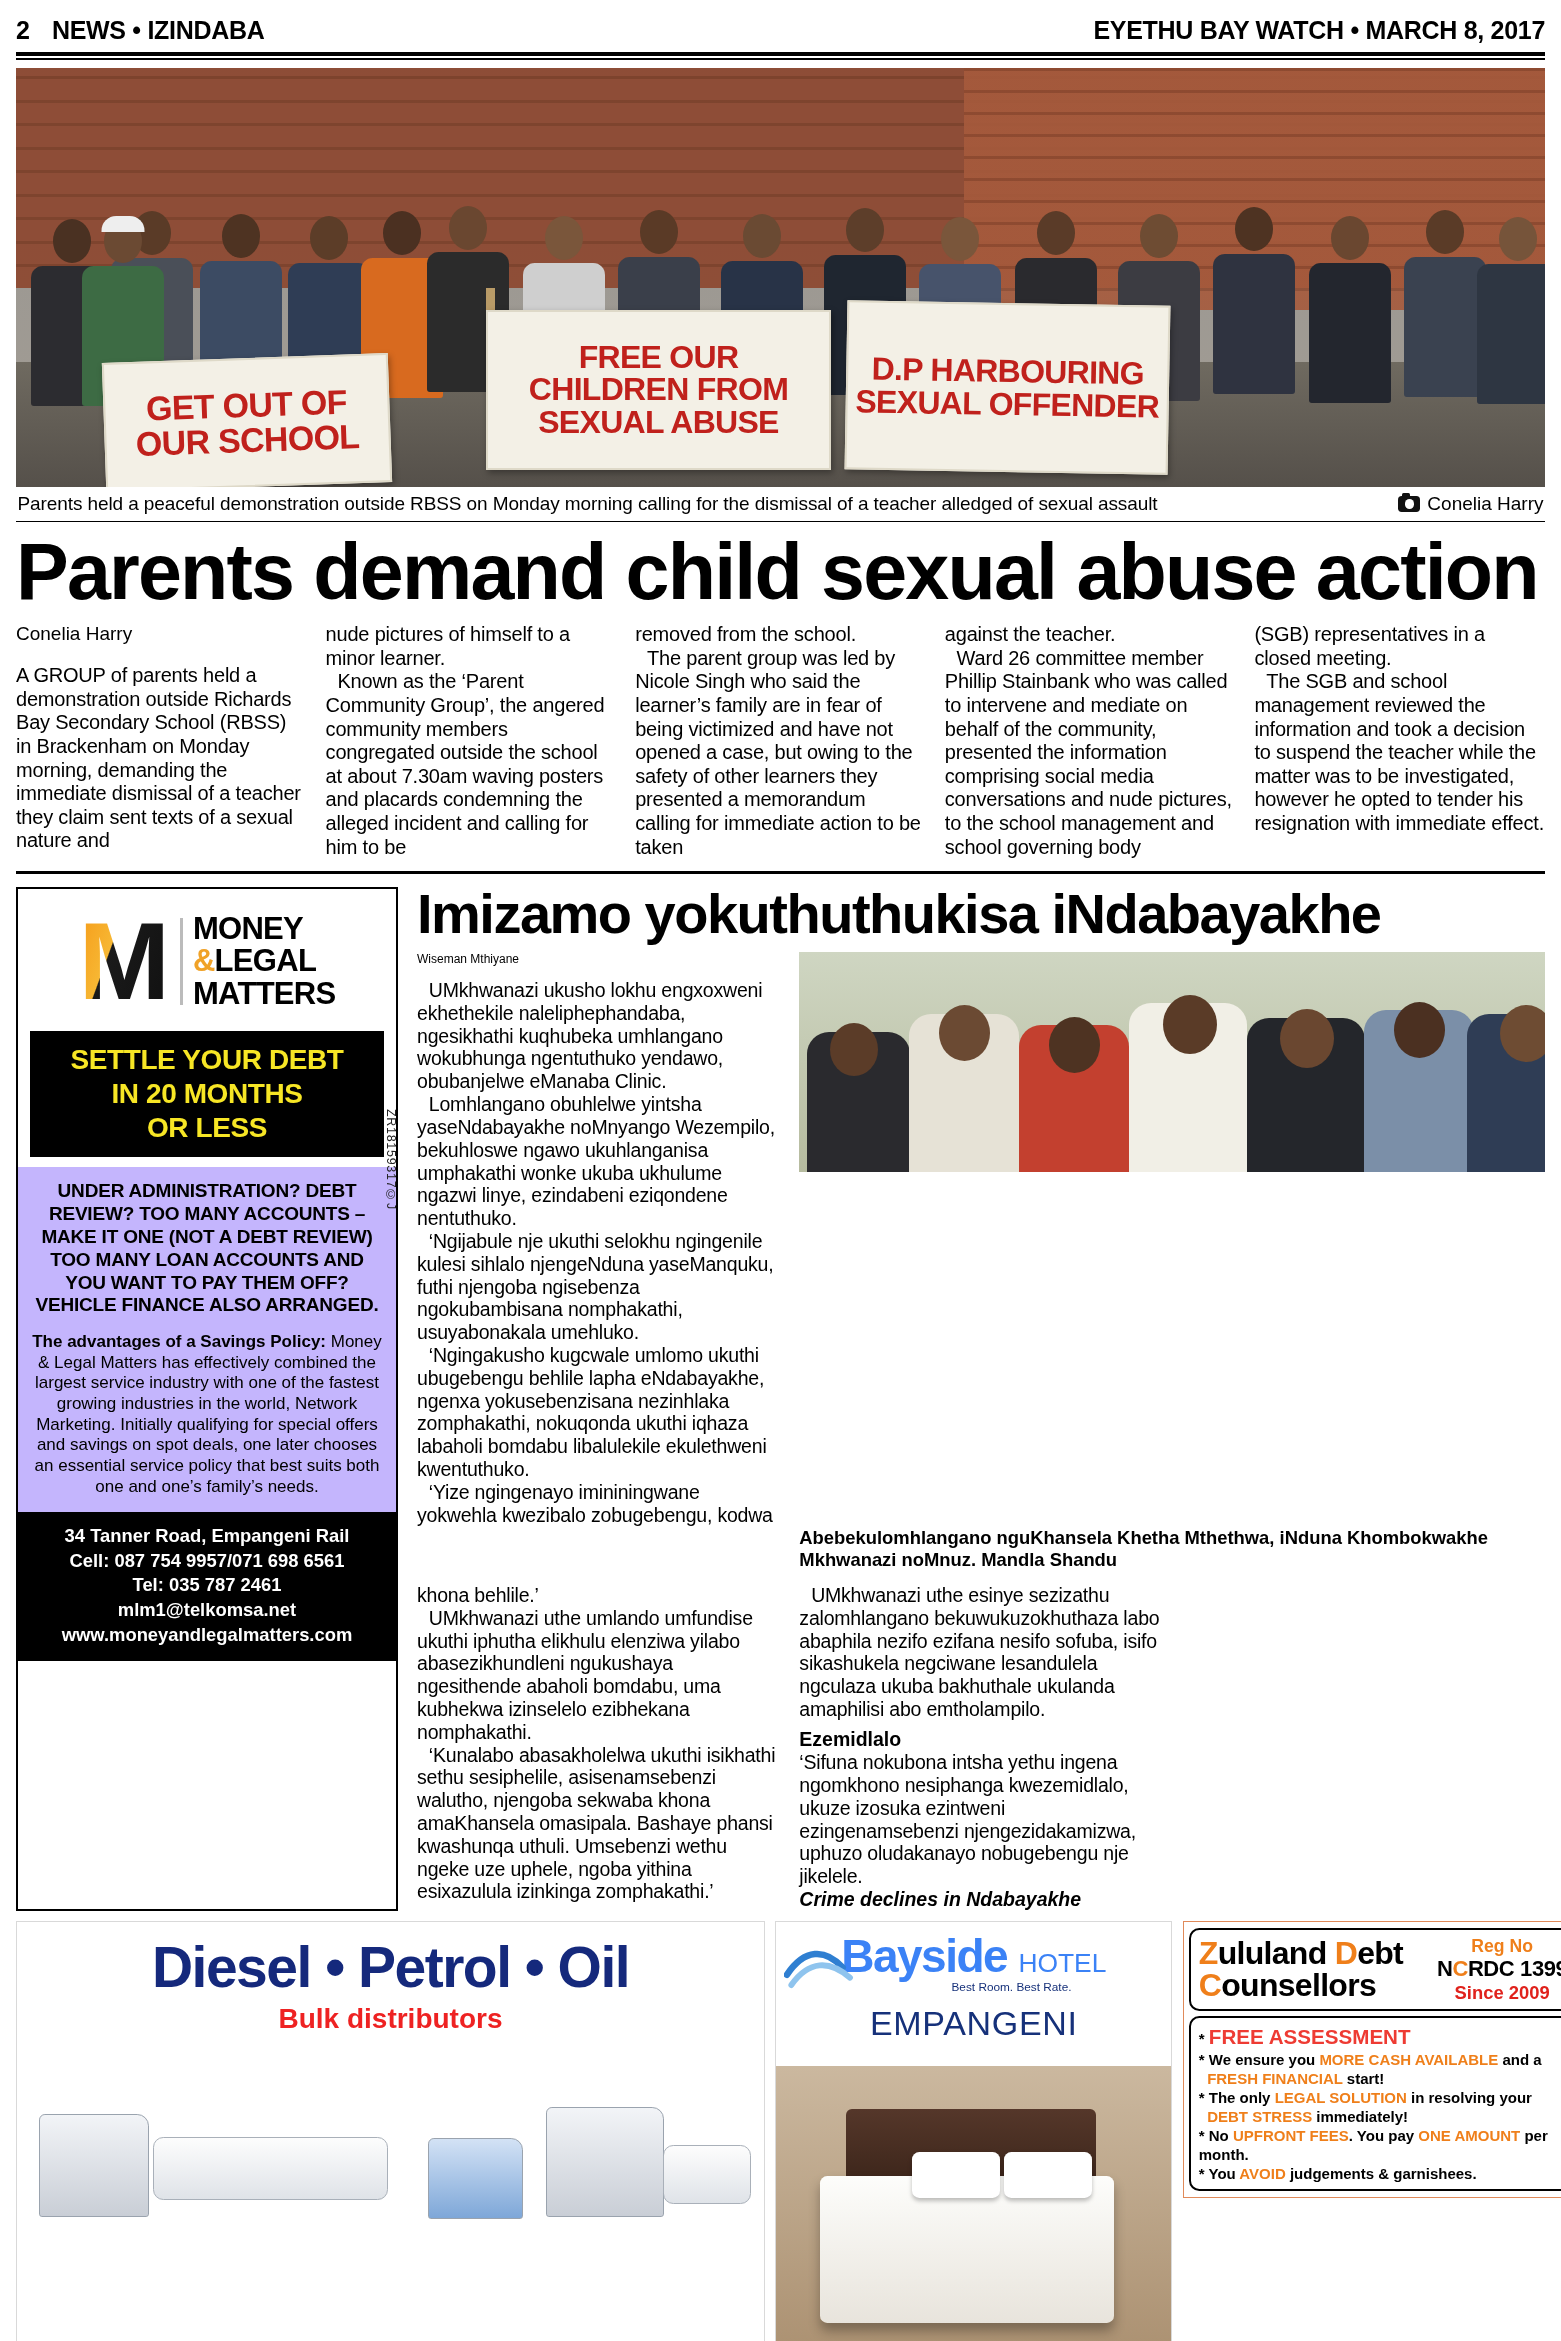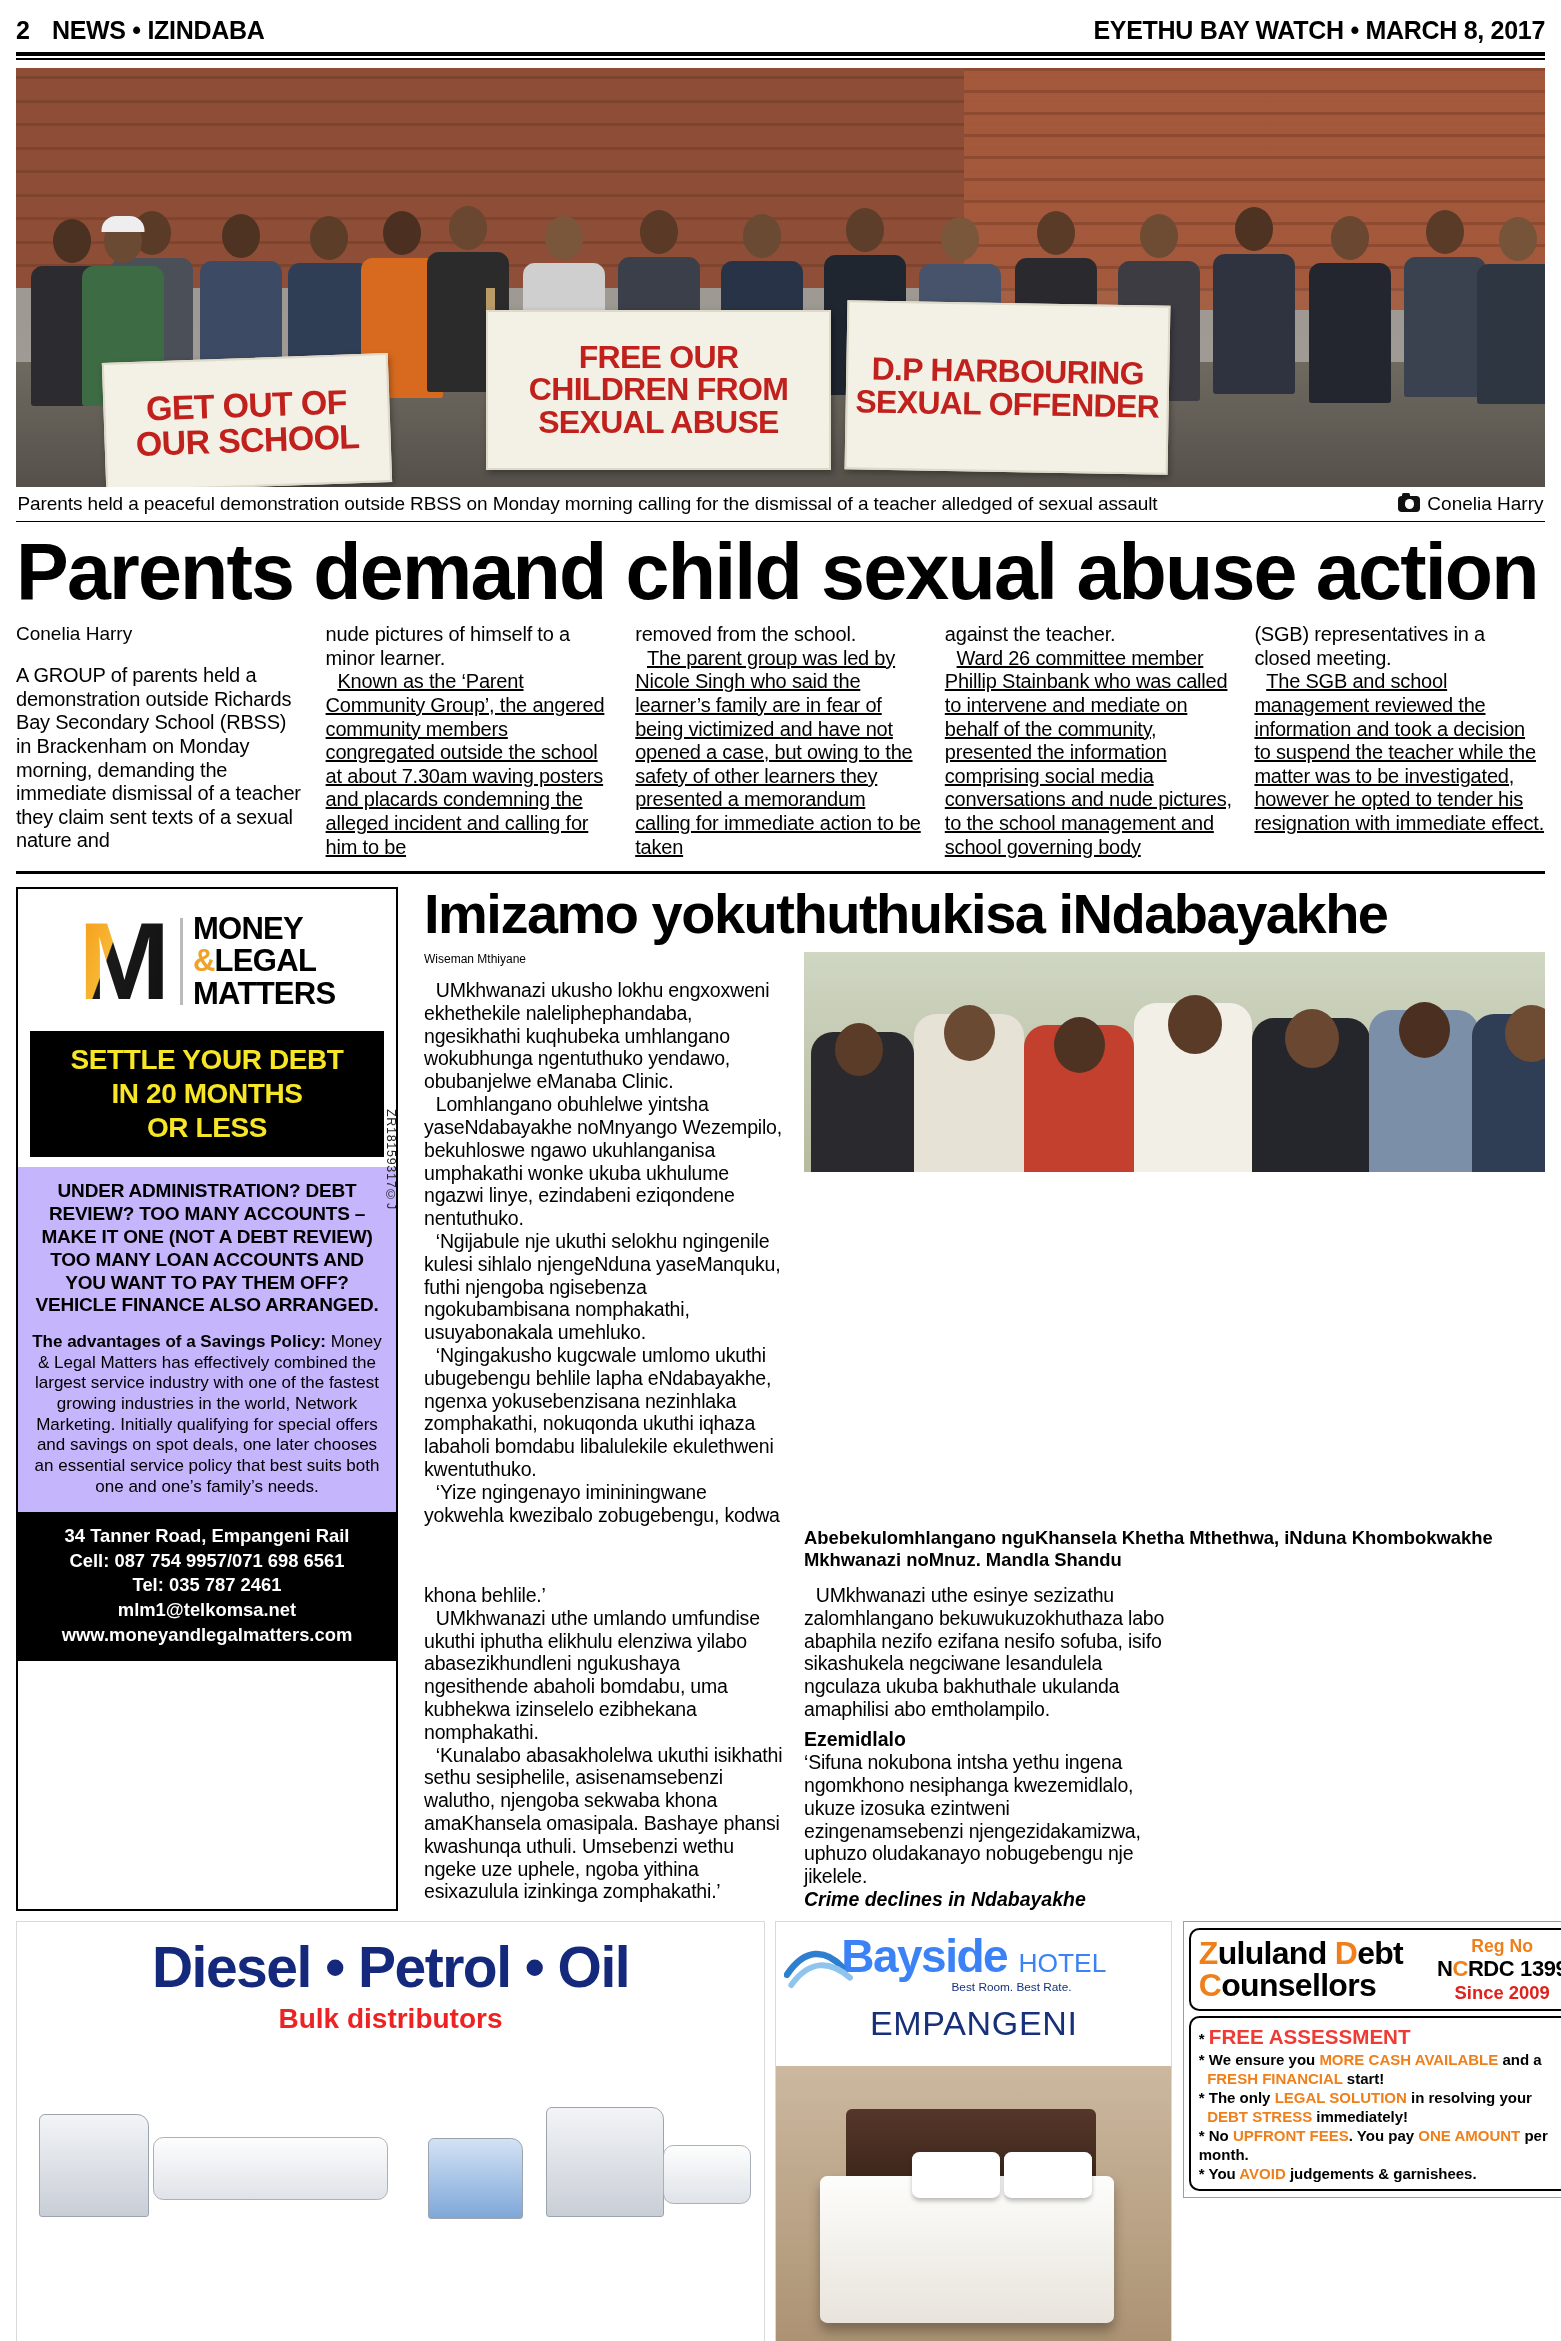--- a/index.html
+++ b/index.html
@@ -63,21 +63,21 @@
 
   
   .headline { font-size:79px; font-weight:bold; line-height:1.0;
     letter-spacing:-1.8px; padding:10.3px 0 11.8px 0; white-space:nowrap; }
 
   
   .art-cols { display:grid; grid-template-columns:repeat(5,1fr); gap:0 19px;
     padding-bottom:11.8px; }
   .byline { font-size:19px; margin-bottom:19px; }
   .col p { font-size:20px; line-height:1.18; letter-spacing:-0.2px; }
-  .col p.indent { text-indent:11.8px;text-decoration:underline; }
+  .col p.indent { text-indent:11.8px; }
   .divider-thick { height:2.9px; background:#000; }
 
   
   .mid { display:flex; gap:0; padding-top:7.3px; }
   .mlm-ad { width:382px; border:2.2px solid #000; margin:5.9px 0 0 0; flex:none;
     position:relative; background:#fff; }
   .mlm-inner { padding:10.3px 11.8px 0 11.8px; }
   .mlm-logo { display:flex; align-items:center; justify-content:center; gap:10.3px;
     padding:13.2px 0 20.6px 0; }
   .logoM { font-size:110px; font-weight:bold; line-height:.78;
@@ -93,21 +93,21 @@
   .mlm-yellow { background:#c4b5fd; padding:13.2px 11.8px 14.7px 11.8px; }
   .mlm-yhead { text-align:center; font-weight:bold; font-size:19px; line-height:1.2;
     letter-spacing:-0.2px; margin-bottom:14.7px; }
   .mlm-ybody { text-align:center; font-size:17px; line-height:1.22; }
   .mlm-ybody b { font-weight:bold; }
   .mlm-contact { background:#000; color:#fff; text-align:center; padding:11.8px 7.3px 13.2px;
     font-size:18.4px; font-weight:bold; line-height:1.34; }
   .adcode-v { position:absolute; right:-1.5px; top:220px; writing-mode:vertical-rl;
     font-size:12.5px; letter-spacing:0.7px; color:#222; }
 
-  .zulu { flex:1; padding-left:26px; }
+  .zulu { flex:1; padding-left:19px; }
   .zulu-head { font-size:56px; font-weight:bold; letter-spacing:-1.5px;
     line-height:1; padding:4.4px 0 10.3px 0; }
   .zulu-byline { font-size:12px; padding-bottom:13.2px; }
   .zulu-grid { display:grid; grid-template-columns:1fr 1fr 1fr; gap:0 19px; }
   .zulu-grid p { font-size:19.5px; line-height:1.17; letter-spacing:-0.2px; }
   .zulu-grid p.indent { text-indent:11.8px; }
   .zphoto { grid-column:2 / span 2; height:220px; margin-bottom:6.6px;
     background:linear-gradient(180deg,#cfd6c2,#b6bb9f); position:relative;
     overflow:hidden; }
   .zp-person { position:absolute; bottom:0; border-radius:22px 22px 0 0; }

